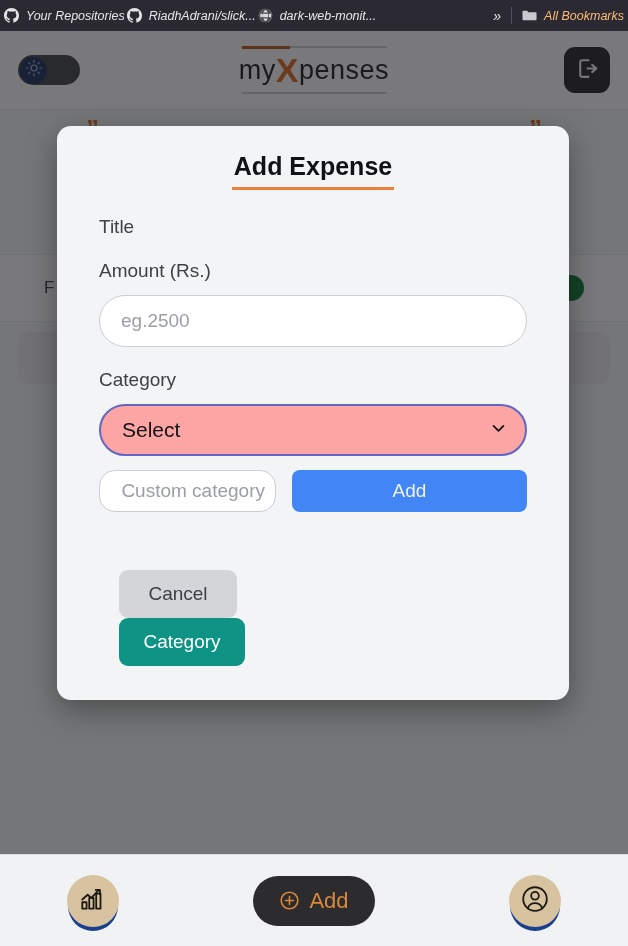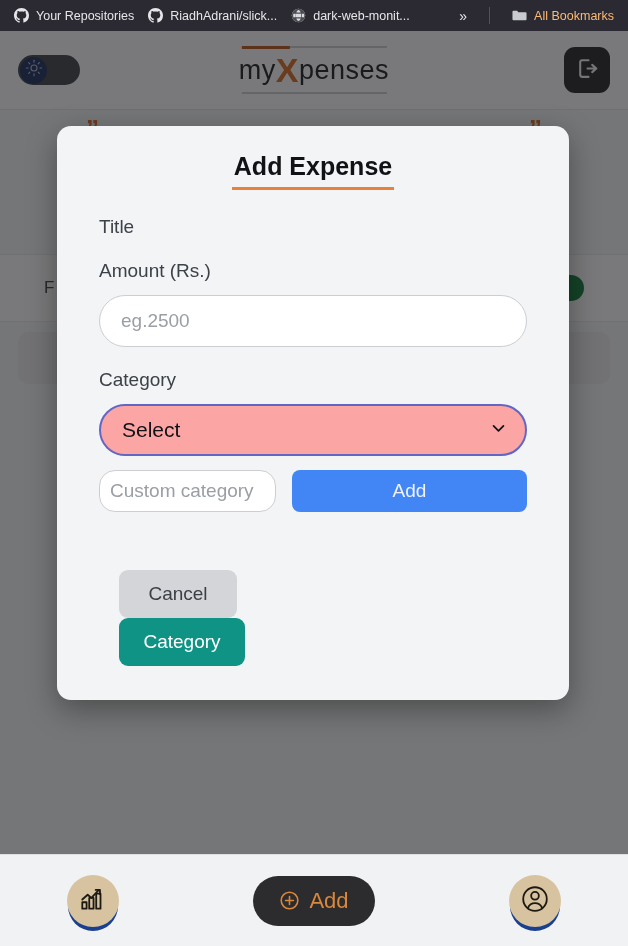--- a/index.html
+++ b/index.html
@@ -10,24 +10,25 @@
     overflow:hidden;
     position:relative;
   }
 
   
   .bookmarks-bar{
     height:31px;
     background:#2b2a33;
     display:flex;
     align-items:center;
-    padding:0 14px;
-    gap:14px;
+    padding:0 4px;
+    gap:2px;
     position:relative;
     z-index:60;
+    font-style:italic;
   }
   .bm-item{
     display:flex; align-items:center; gap:7px;
     color:#e6e6e9; font-size:12.5px; white-space:nowrap;
     cursor:default;
   }
   .bm-icon{ width:15px;height:15px; display:block; flex:none;}
   .bm-overflow{
     margin-left:auto; color:#e6e6e9; font-size:14px; padding:0 8px;
     display:flex; align-items:center;
@@ -142,21 +143,21 @@
   .select-chevron{
     position:absolute; right:20px; top:50%; transform:translateY(-50%);
     pointer-events:none;
   }
 
   .custom-row{ display:flex; gap:16px; margin-top:14px; }
   .custom-input{
     width:177px; height:42px; border-radius:16px;
     border:1px solid #ccced3; background:#ffffff;
     padding:0 10px; font-size:19px; color:#2c2f33;
-    font-family:"Liberation Sans", sans-serif; outline:none;
+    font-family:"Liberation Sans", sans-serif; outline:none;text-align:right;
   }
   .custom-input::placeholder{ color:#9a9ea5; }
   .add-btn{
     flex:1; height:42px; border-radius:8px; border:none;
     background:#4285f4; color:#eef3fd; font-size:19px;
     font-family:"Liberation Sans", sans-serif; cursor:pointer;
   }
 
   .actions{
     display:flex; justify-content:flex-end;

